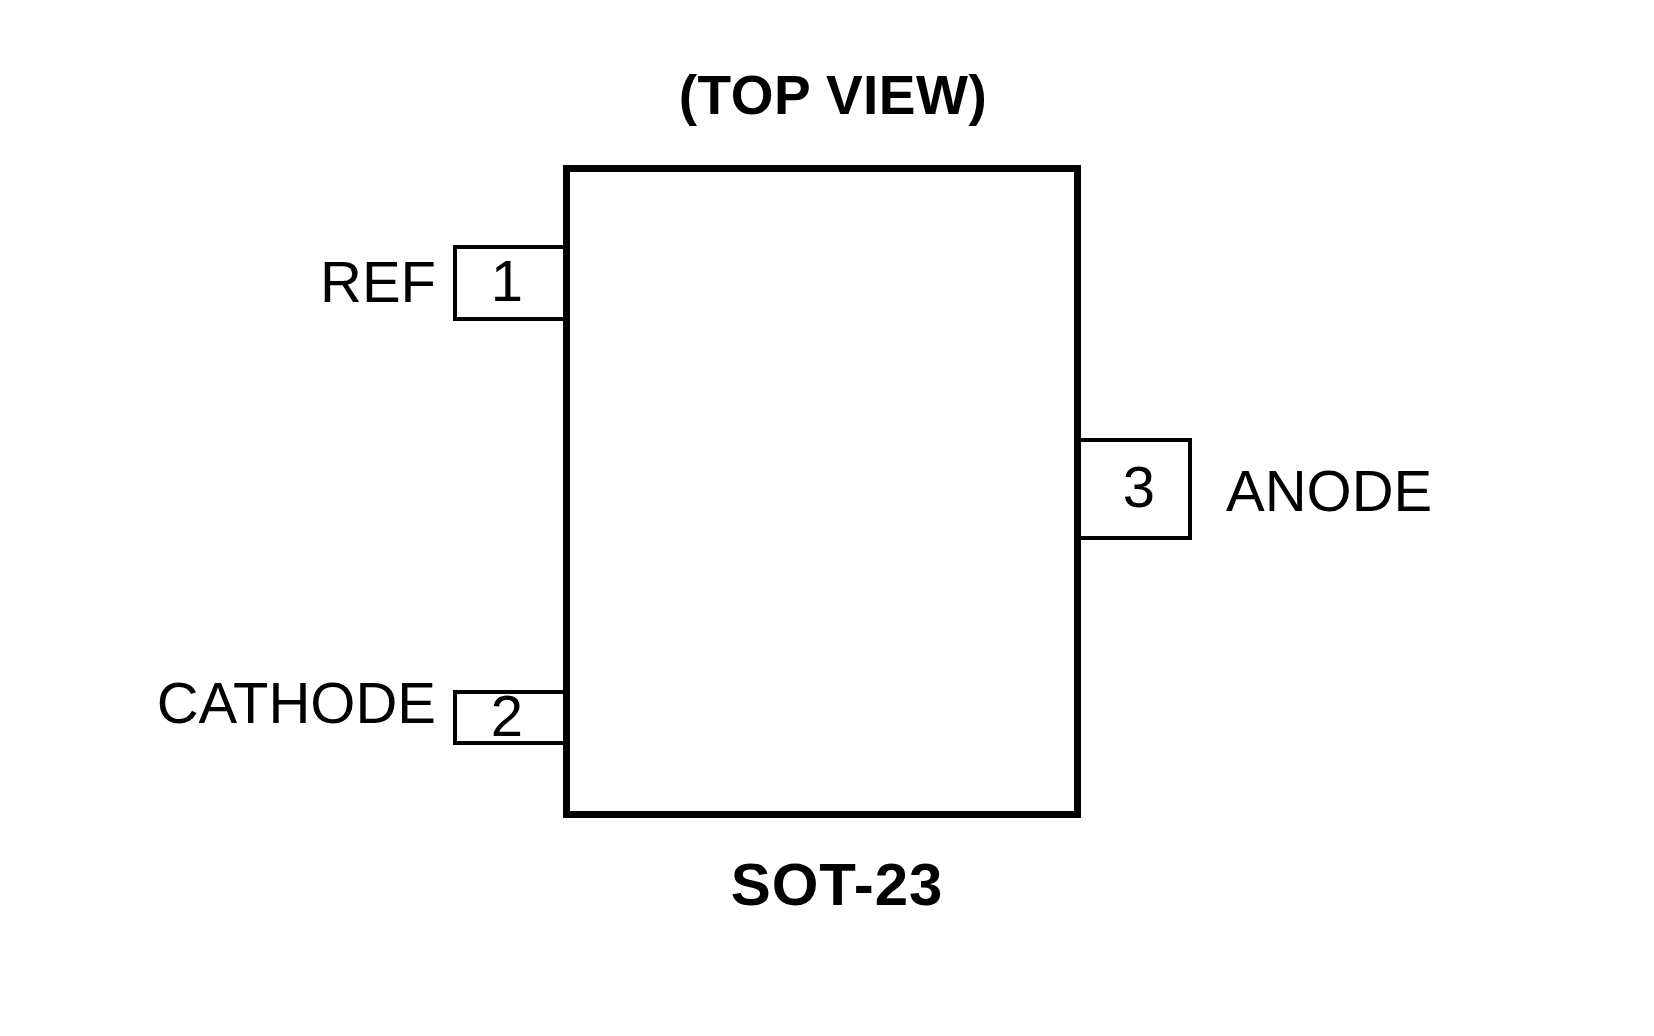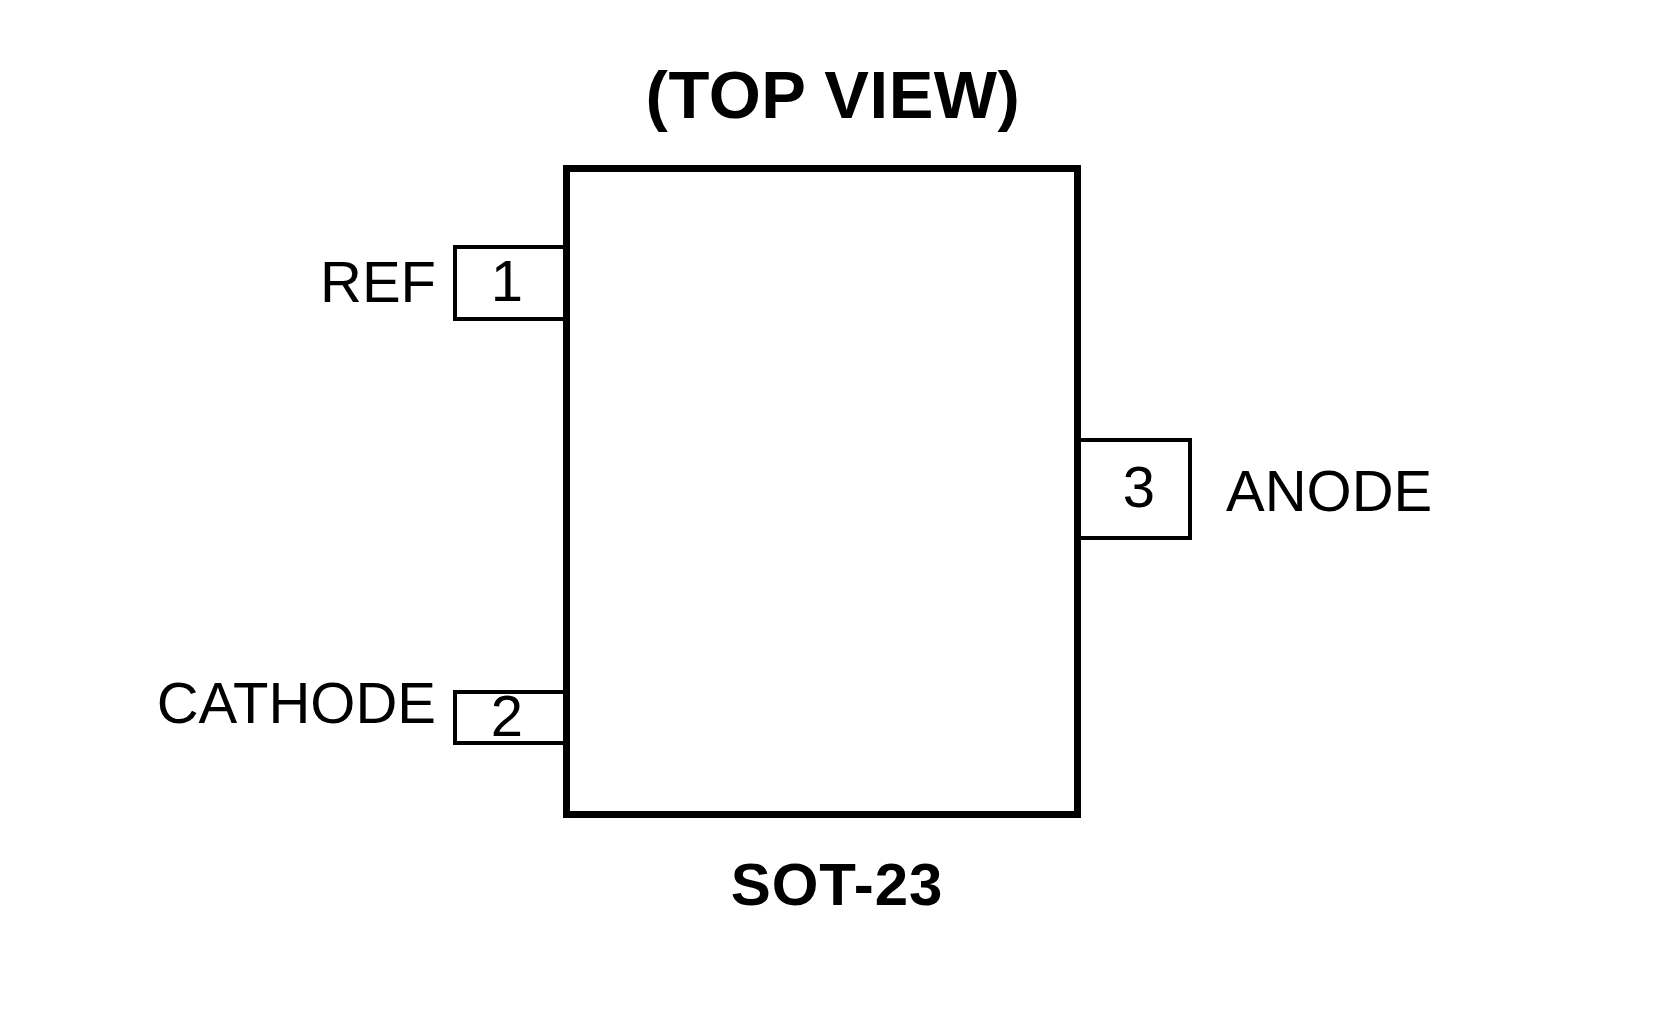--- a/index.html
+++ b/index.html
@@ -26,21 +26,21 @@
     font-weight: bold;
     color: #000000;
     white-space: nowrap;
     text-align: center;
     letter-spacing: 0.5px;
   }
   #top-view-title {
     left: 0;
     right: 0;
     top: 60px;
-    font-size: 67px;
+    font-size: 55px;
     line-height: 70px;
     padding-left: 12px;
   }
   #package-name {
     left: 0;
     right: 0;
     top: 852px;
     font-size: 60px;
     line-height: 66px;
     letter-spacing: 1px;

